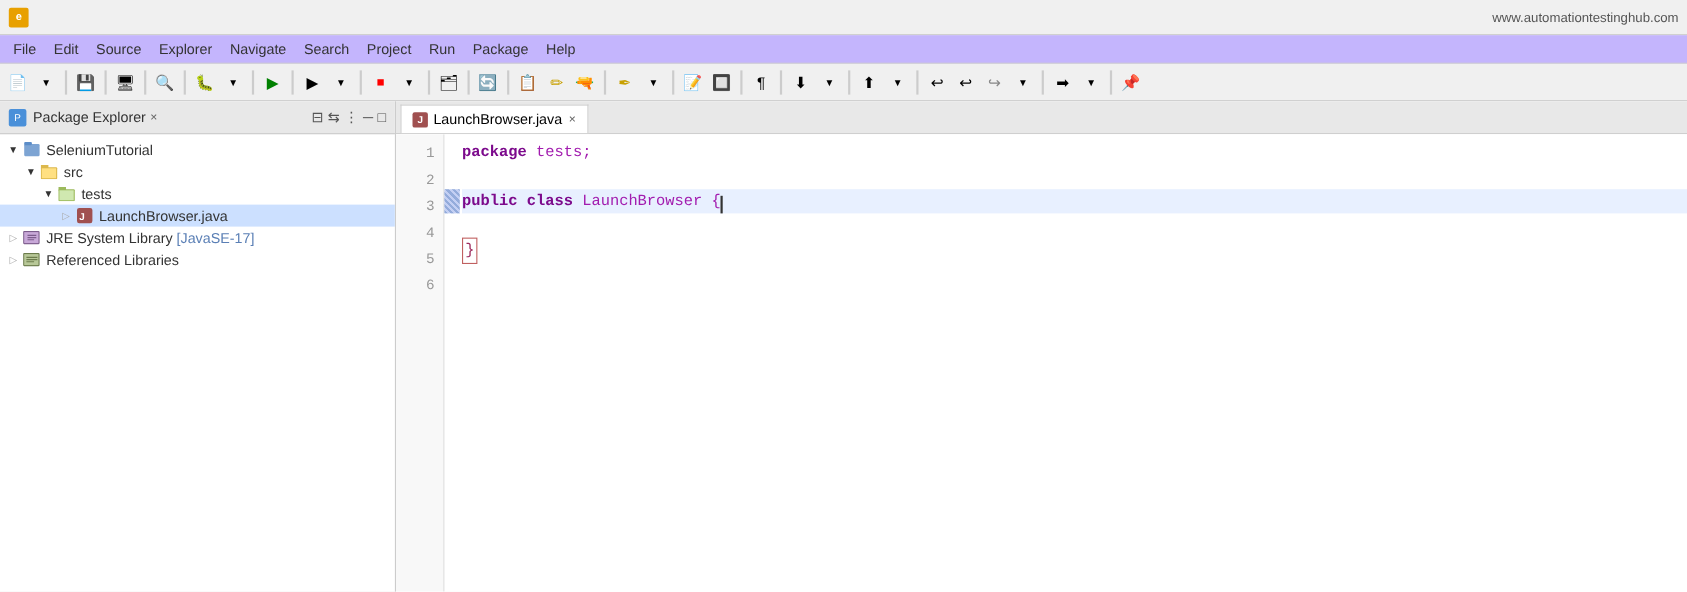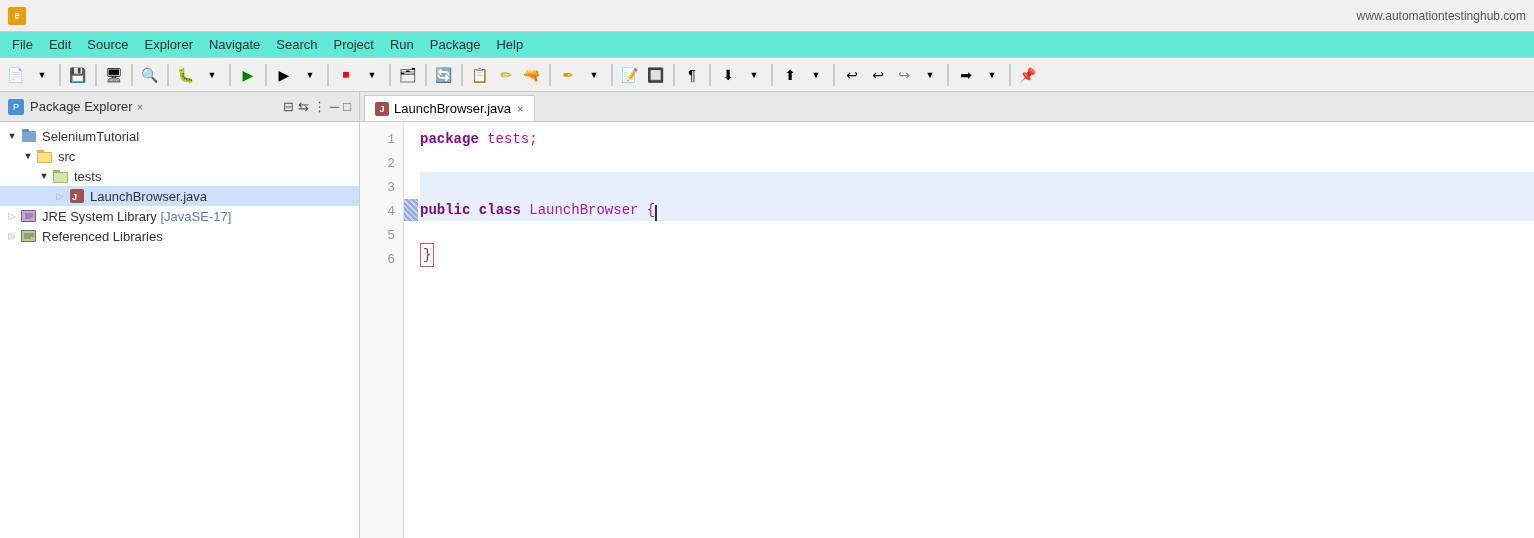--- a/index.html
+++ b/index.html
@@ -39,21 +39,21 @@
       color: #333;
     }
     #title-bar .website {
       margin-left: auto;
       font-size: 12px;
       color: #555;
     }
 
     
     #menu-bar {
-      background: #5eead4;
+      background: #c4b5fd;
       height: 26px;
       display: flex;
       align-items: center;
       padding: 0 4px;
       border-bottom: 1px solid #ccc;
     }
     .menu-item {
       padding: 2px 8px;
       font-size: 13px;
       color: #333;
@@ -278,21 +278,21 @@
       background: repeating-linear-gradient(
         45deg,
         #6688cc,
         #6688cc 2px,
         #aabbee 2px,
         #aabbee 4px
       );
       opacity: 0.7;
     }
     .kw-package { color: #7c0a8c; font-weight: bold; }
-    .kw-public { color: #7c0a8c; font-weight: bold; margin-top: 27px; }
+    .kw-public { color: #7c0a8c; font-weight: bold; }
     .kw-class { color: #7c0a8c; font-weight: bold; }
     .code-normal { color: #a21caf; }
     .cursor-blink {
       display: inline-block;
       width: 2px;
       height: 16px;
       background: #333;
       vertical-align: text-bottom;
       animation: blink 1s step-end infinite;
     }

